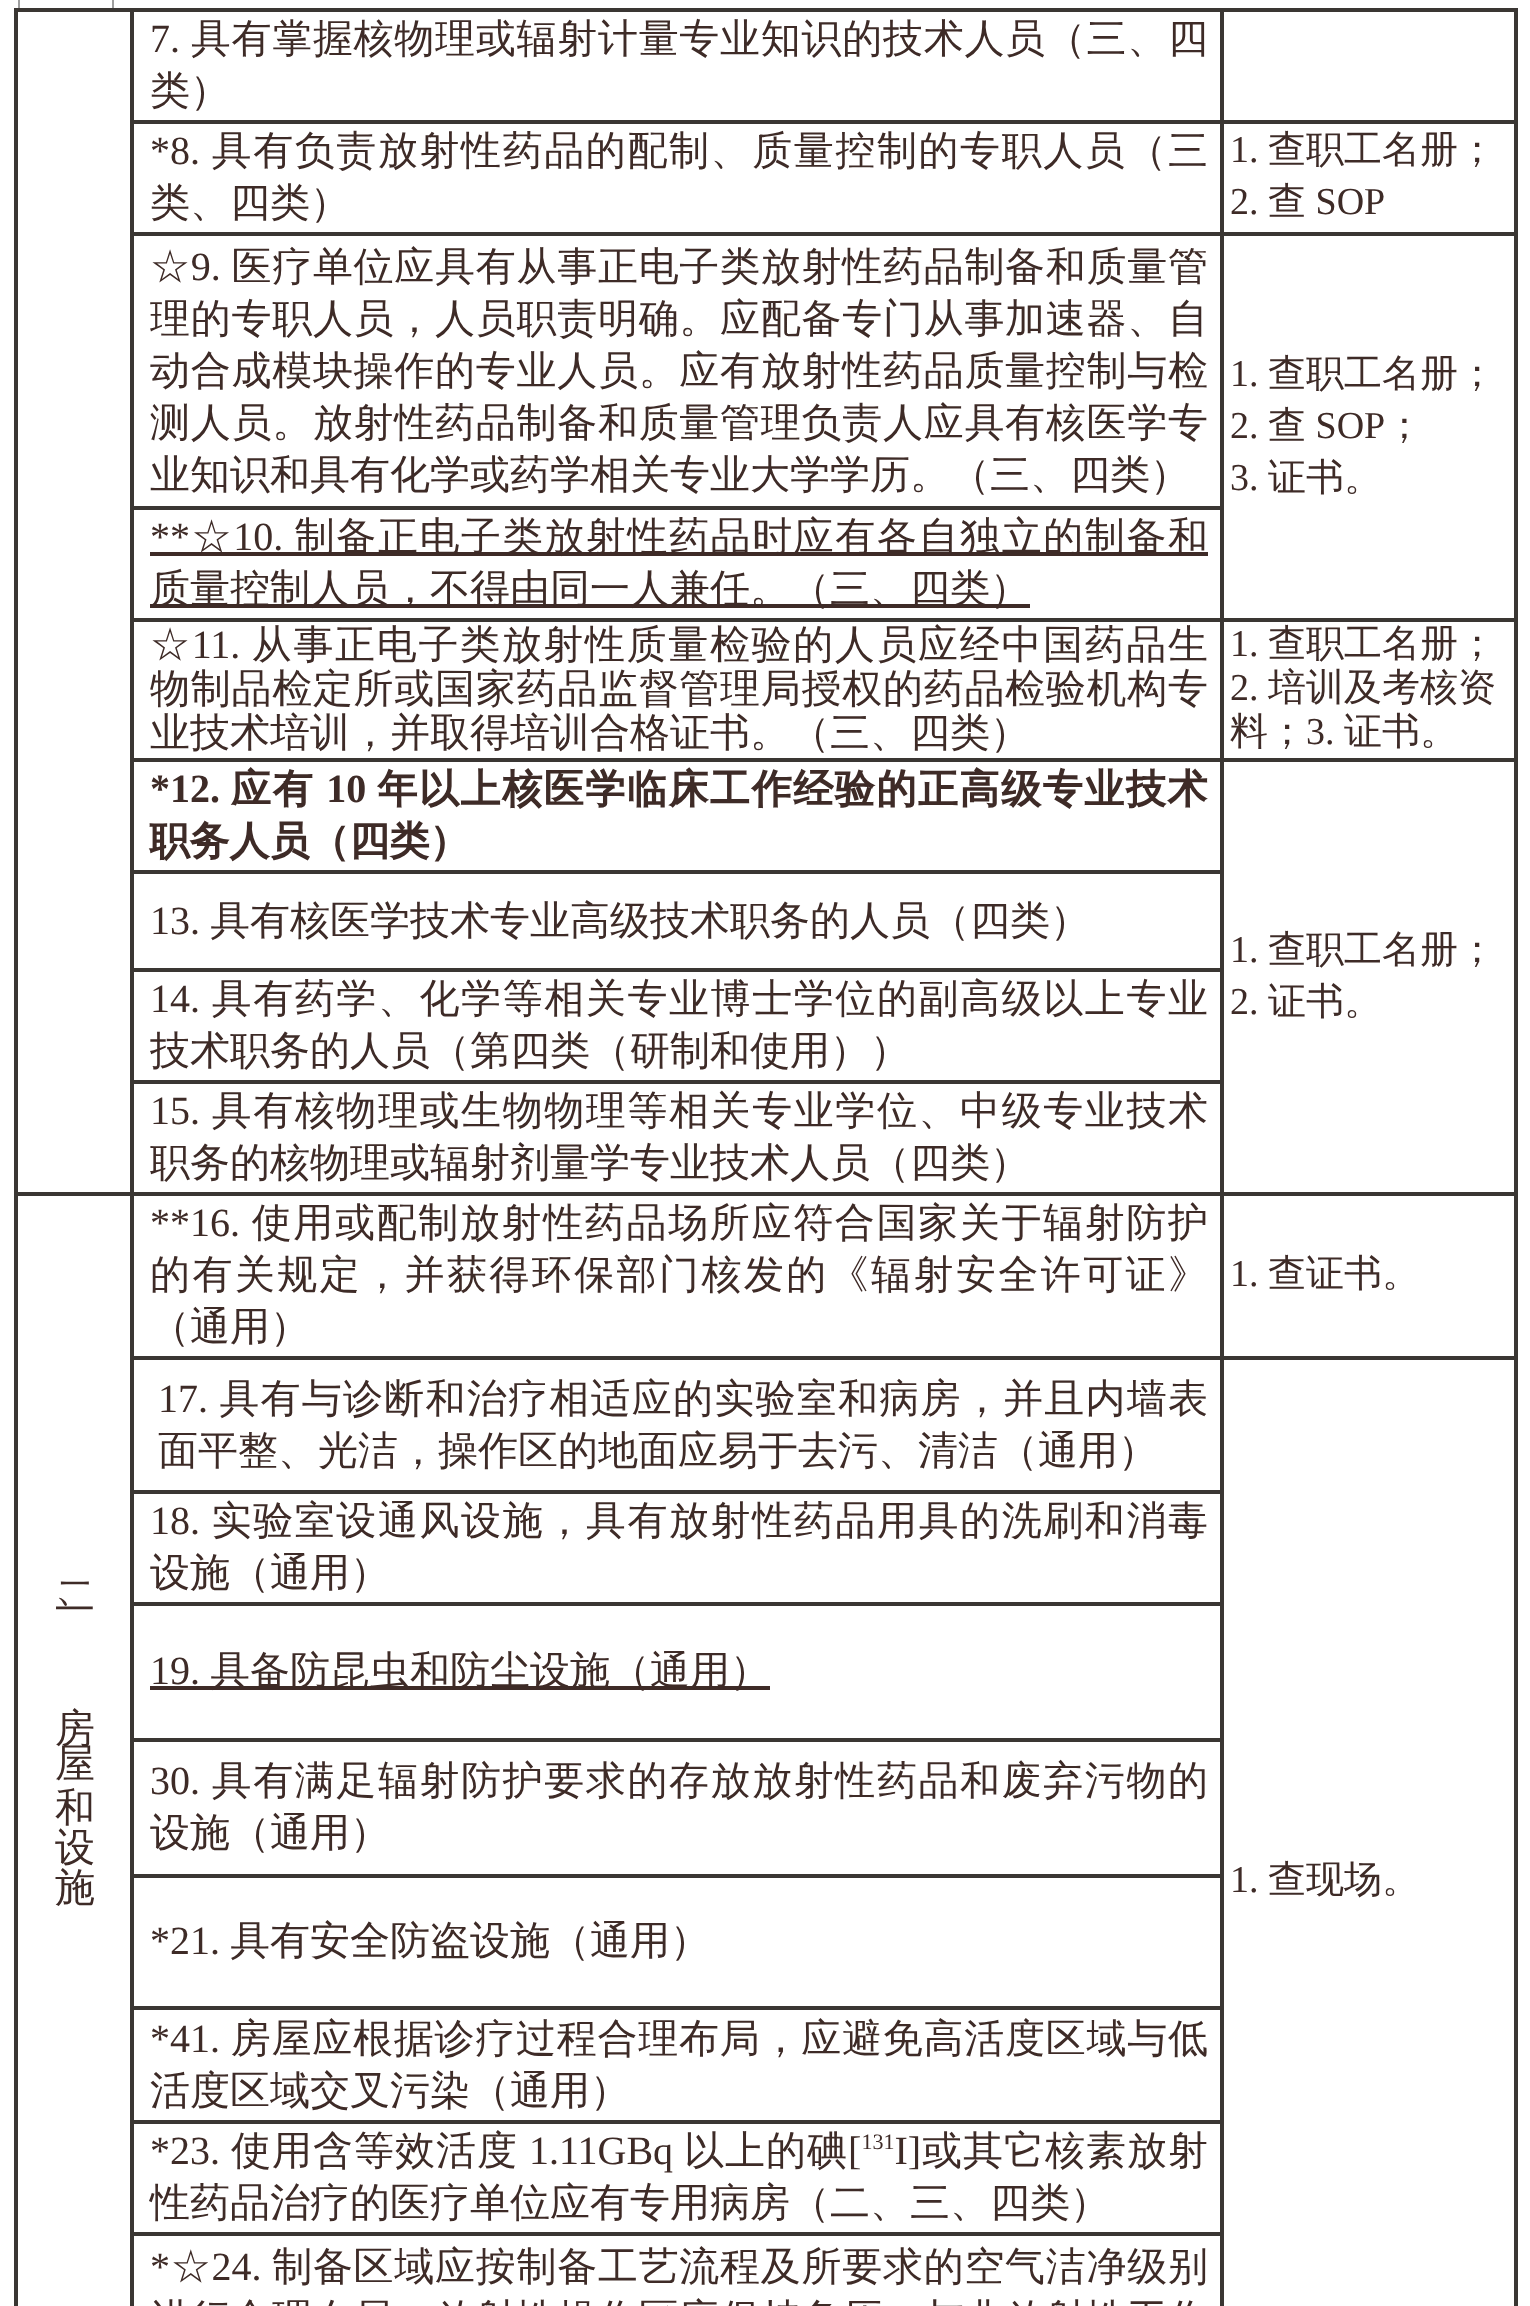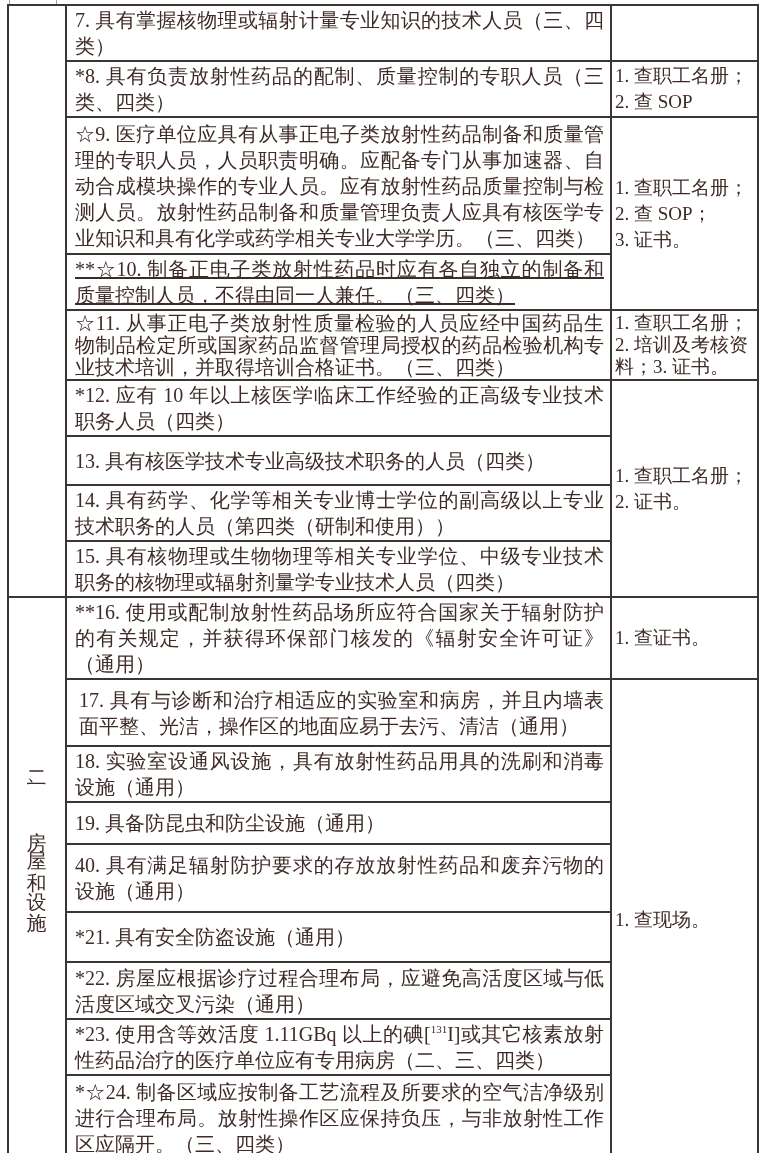--- a/index.html
+++ b/index.html
@@ -62,30 +62,30 @@
     margin-bottom:80px;
   }
   sup.iso{font-size:11px;line-height:0;vertical-align:super;}
   
   .r7  td.item{height:53px;}
   .r8  td.item{height:56px;}
   .r9  td.item{height:137px;}
   .r10 td.item{height:53px;text-decoration:underline;}
   .r11 td.item{height:68px;line-height:22px;margin-left:45px;}
   .r11 td.check{line-height:22px;margin-left:44px;}
-  .r12 td.item{height:54px;}
+  .r12 td.item{height:54px;font-weight:bold;}
   .r13 td.item{height:49px;font-family:Liberation Serif, serif;}
   .r14 td.item{height:55px;}
   .r15 td.item{height:53px;}
   .r16 td.item{height:78px;margin-top:32px;}
   .r17 td.item{height:67px;padding-left:12px;}
   .r18 td.item{height:55px;}
-  .r19 td.item{height:42px;}
+  .r19 td.item{height:68px;text-decoration:underline;}
   .r20 td.item{height:68px;}
-  .r21 td.item{height:50px;margin-left:36px;}
+  .r21 td.item{height:66px;margin-left:36px;}
   .r22 td.item{height:57px;}
   .r23 td.item{height:53px;}
   .r24 td.item{height:86px;}
 </style>
 </head>
 <body>
 
 <div class="artifact"></div>
 
 <table class="doc">
@@ -143,27 +143,27 @@
       <td class="item">17. 具有与诊断和治疗相适应的实验室和病房，并且内墙表面平整、光洁，操作区的地面应易于去污、清洁（通用）</td>
       <td class="check" rowspan="8">1. 查现场。</td>
     </tr>
     <tr class="r18">
       <td class="item">18. 实验室设通风设施，具有放射性药品用具的洗刷和消毒设施（通用）</td>
     </tr>
     <tr class="r19">
       <td class="item">19. 具备防昆虫和防尘设施（通用）</td>
     </tr>
     <tr class="r20">
-      <td class="item">40. 具有满足辐射防护要求的存放放射性药品和废弃污物的设施（通用）</td>
+      <td class="item">30. 具有满足辐射防护要求的存放放射性药品和废弃污物的设施（通用）</td>
     </tr>
     <tr class="r21">
       <td class="item">*21. 具有安全防盗设施（通用）</td>
     </tr>
     <tr class="r22">
-      <td class="item">*22. 房屋应根据诊疗过程合理布局，应避免高活度区域与低活度区域交叉污染（通用）</td>
+      <td class="item">*41. 房屋应根据诊疗过程合理布局，应避免高活度区域与低活度区域交叉污染（通用）</td>
     </tr>
     <tr class="r23">
       <td class="item"><span>*23. 使用含等效活度 1.11GBq 以上的碘[</span><sup class="iso">131</sup><span>I]或其它核素放射性药品治疗的医疗单位应有专用病房（二、三、四类）</span></td>
     </tr>
     <tr class="r24">
       <td class="item">*☆24. 制备区域应按制备工艺流程及所要求的空气洁净级别进行合理布局。放射性操作区应保持负压，与非放射性工作区应隔开。（三、四类）</td>
     </tr>
   </tbody>
 </table>
 

